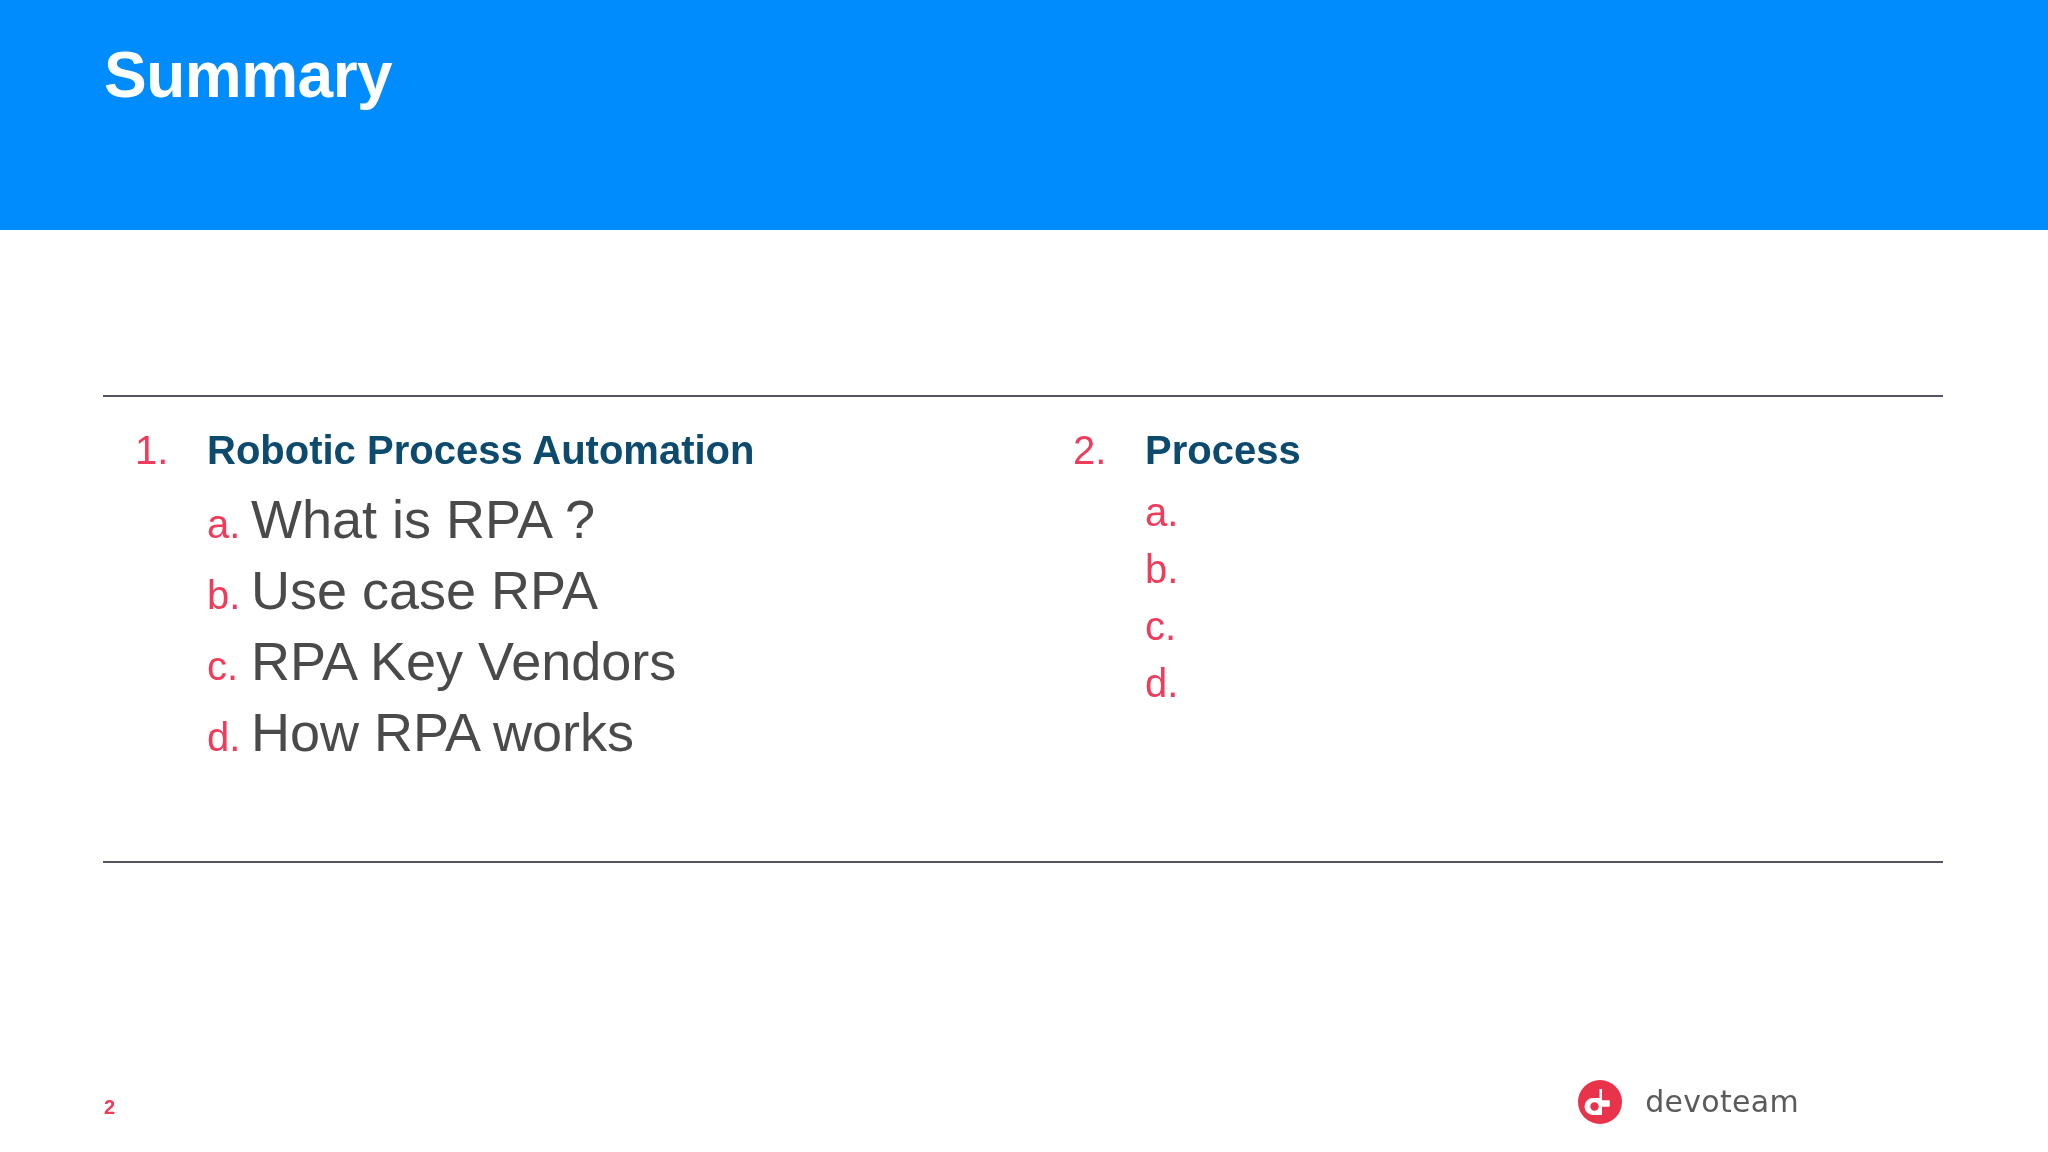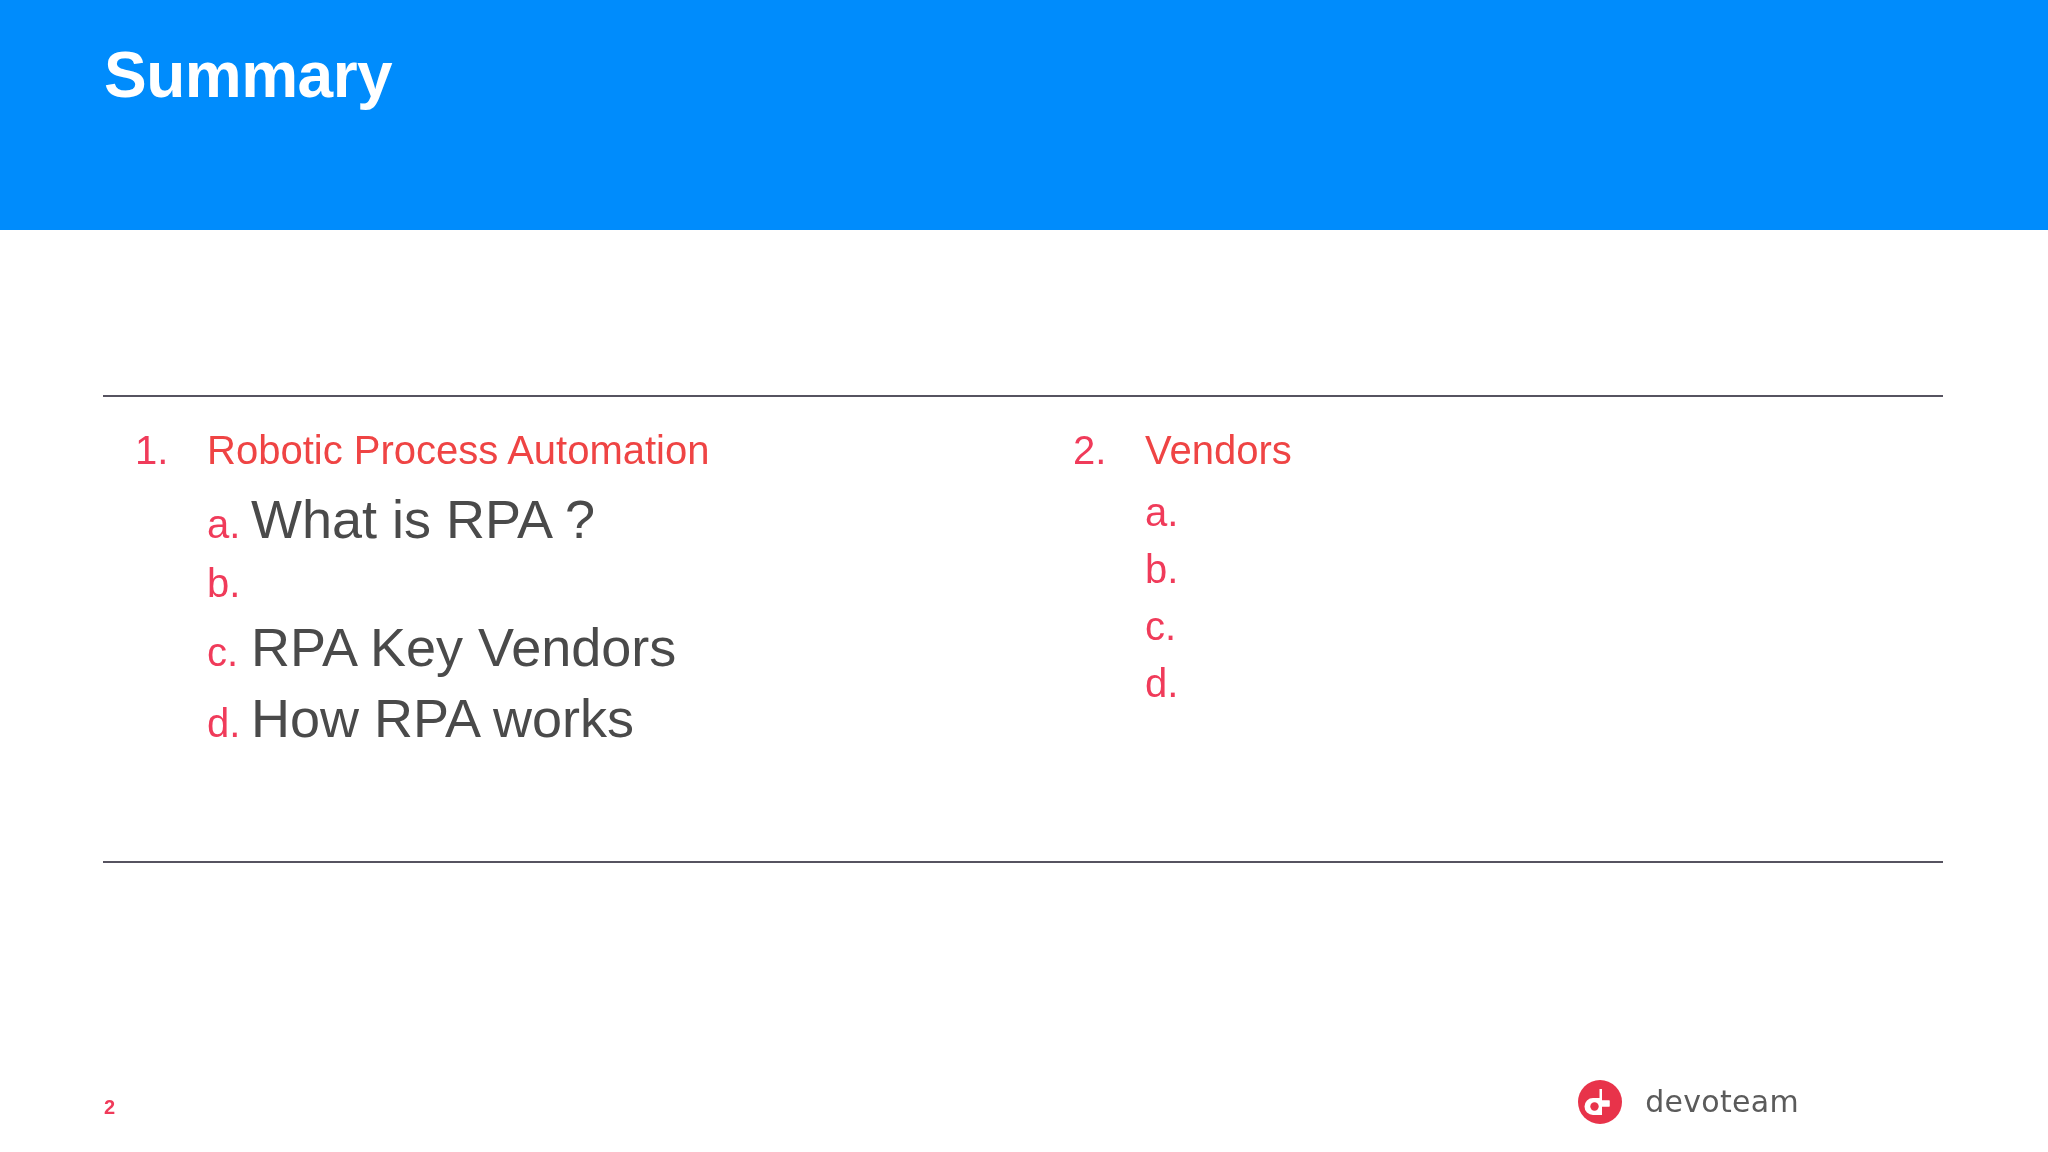--- a/index.html
+++ b/index.html
@@ -79,24 +79,24 @@
 
   .top-marker {
     color: #F03B5A;
     font-size: 40px;
     line-height: 1.0;
     min-width: 72px;
     font-weight: normal;
   }
 
   .top-label {
-    color: #ef4444;
+    color: #0c4a6e;
     font-size: 40px;
     line-height: 1.0;
-    font-weight: normal;
+    font-weight: bold;
     white-space: nowrap;
   }
 
   .sub-list {
     margin-left: 104px;
   }
 
   .sub-item {
     display: flex;
     flex-direction: row;
@@ -168,36 +168,37 @@
         <span class="top-marker">1.</span>
         <span class="top-label">Robotic Process Automation</span>
       </div>
       <div class="sub-list">
         <div class="sub-item">
           <span class="sub-marker">a.</span>
           <span class="sub-label">What is RPA ?</span>
         </div>
         <div class="sub-item">
           <span class="sub-marker">b.</span>
+          <span class="sub-label">Use case RPA</span>
         </div>
         <div class="sub-item">
           <span class="sub-marker">c.</span>
           <span class="sub-label">RPA Key Vendors</span>
         </div>
         <div class="sub-item">
           <span class="sub-marker">d.</span>
           <span class="sub-label">How RPA works</span>
         </div>
       </div>
     </div>
 
     <div class="column column-2">
       <div class="top-item">
         <span class="top-marker">2.</span>
-        <span class="top-label">Vendors</span>
+        <span class="top-label">Process</span>
       </div>
       <div class="sub-list">
         <div class="sub-item">
           <span class="sub-marker">a.</span>
         </div>
         <div class="sub-item">
           <span class="sub-marker">b.</span>
         </div>
         <div class="sub-item">
           <span class="sub-marker">c.</span>

